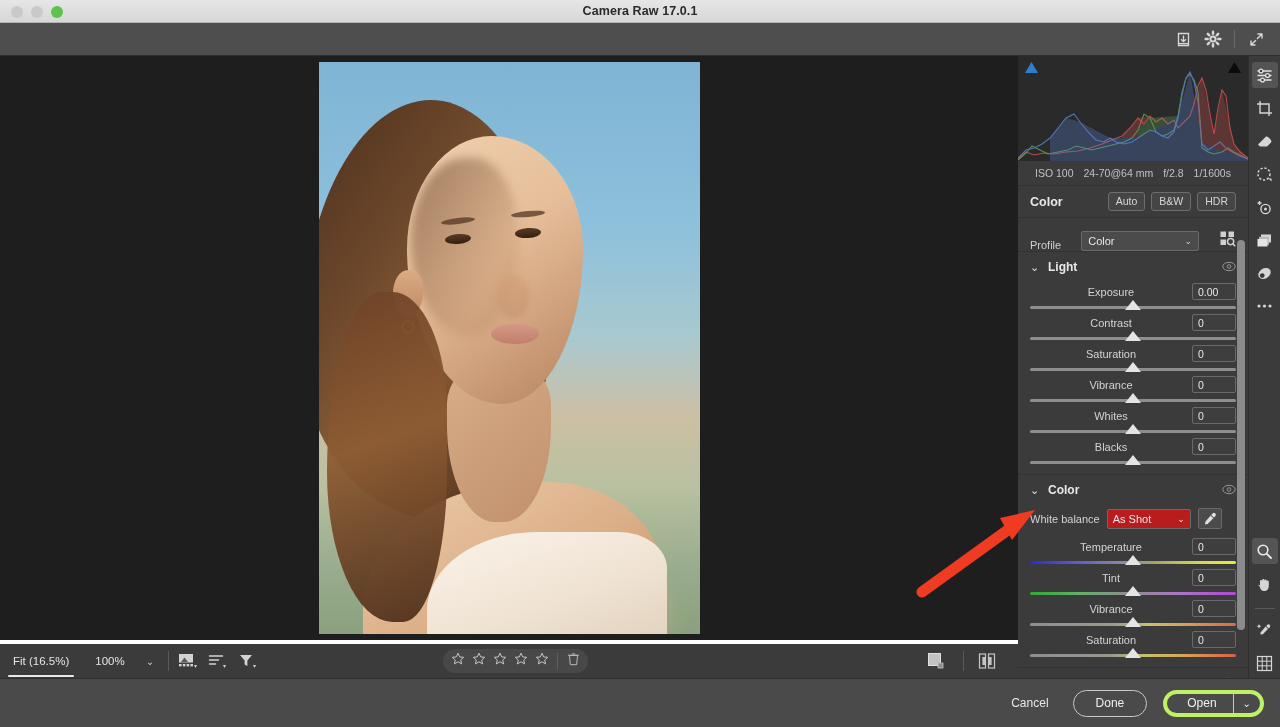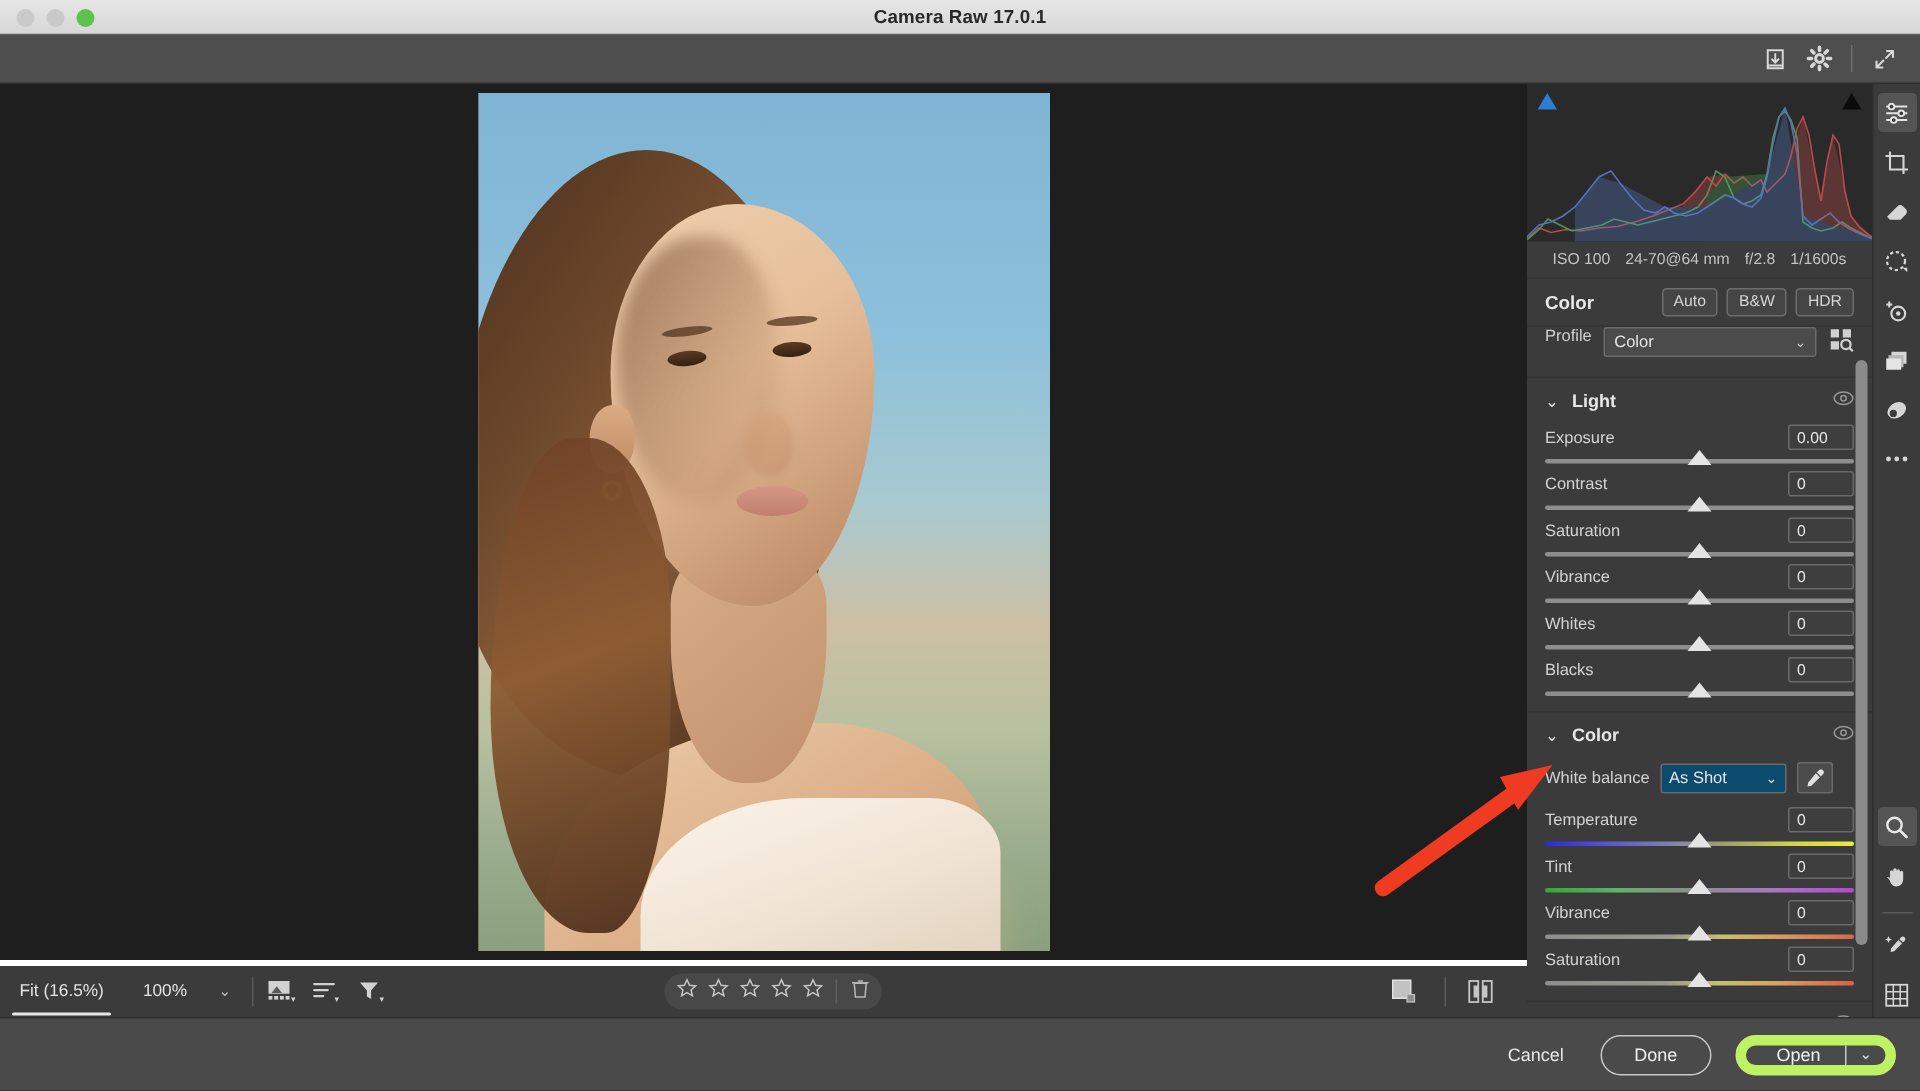--- a/index.html
+++ b/index.html
@@ -167,21 +167,21 @@
     border-bottom: 1px solid #333;
   }
   .edit-title { font-size: 12.5px; font-weight: bold; color: #e8e8e8; flex: 1; }
   .chipgrp { display: flex; gap: 6px; }
   .chip {
     font-size: 10.5px; color: #d6d6d6; padding: 2.5px 7px;
     border: 1px solid #6d6d6d; border-radius: 3px; cursor: pointer;
     background: #454545; line-height: 1.1;
   }
   .profrow {
-    height: 34px; display: flex; align-items: flex-start; gap: 8px; padding: 0 12px;
+    height: 34px; display: flex; align-items: flex-end; gap: 20px; padding: 0 12px;
     border-bottom: 1px solid #333;
   }
   .proflabel { font-size: 11px; color: #cfcfcf; }
   .select {
     flex: 1; height: 20px; background: #4b4b4b; border: 1px solid #6a6a6a;
     border-radius: 2px; display: flex; align-items: center; padding: 0 6px;
     font-size: 11px; color: #e6e6e6; cursor: pointer; position: relative;
   }
   .select .cv { margin-left: auto; font-size: 9px; color: #cfcfcf; }
 
@@ -191,21 +191,21 @@
   }
   .section { border-bottom: 1px solid #333; padding-bottom: 6px; }
   .sechead {
     height: 30px; display: flex; align-items: center; padding: 0 12px; gap: 8px;
     cursor: pointer;
   }
   .caret { color: #e0e0e0; font-size: 11px; width: 10px; }
   .secname { font-size: 12px; font-weight: bold; color: #e8e8e8; flex: 1; }
   .eye { opacity: .62; }
 
-  .slider { padding: 0 12px; margin-bottom: 1px; }
+  .slider { padding: 0 12px; margin-bottom: 1px; text-align: center; }
   .srow { display: flex; align-items: center; height: 19px; }
   .slabel { font-size: 11px; color: #d3d3d3; flex: 1; }
   .sval {
     width: 44px; height: 17px; background: #3e3e3e; border: 1px solid #6a6a6a;
     border-radius: 2px; font-size: 10.5px; color: #e8e8e8;
     display: flex; align-items: center; padding-left: 5px; cursor: text;
   }
   .track {
     position: relative; height: 3px; margin-top: 5px; margin-bottom: 4px;
     border-radius: 2px; background: #8e8e8e;
@@ -218,21 +218,21 @@
   }
   .t-temp { background: linear-gradient(to right,#2b2bd6 0%,#5a5ad0 22%,#8e8e9c 47%,#9e9e70 58%,#d6d64a 82%,#eaea3c 100%); }
   .t-tint { background: linear-gradient(to right,#2faa35 0%,#62b06a 24%,#8e8e8e 48%,#a878c0 72%,#b347d6 100%); }
   .t-vib  { background: linear-gradient(to right,#8e8e8e 0%,#9a9a8e 40%,#c9c06a 58%,#d8a05c 74%,#d66a4a 100%); }
   .t-sat  { background: linear-gradient(to right,#8e8e8e 0%,#97978e 38%,#c6c06c 56%,#d8a25c 75%,#d8604a 100%); }
   .wbrow {
     display: flex; align-items: center; gap: 7px; padding: 3px 12px 8px 12px;
   }
   .wblabel { font-size: 11px; color: #d3d3d3; }
   .wbsel {
-    width: 84px; height: 20px; background: #0c4a6e; border: 1px solid #6a6a6a;
+    width: 84px; height: 20px; background: #b91c1c; border: 1px solid #6a6a6a;
     border-radius: 2px; display: flex; align-items: center; padding: 0 5px;
     font-size: 11px; color: #e6e6e6; cursor: pointer;
   }
   .wbsel .cv { margin-left: auto; font-size: 9px; }
   .dropper {
     width: 24px; height: 21px; background: #4b4b4b; border: 1px solid #6a6a6a;
     border-radius: 2px; display: flex; align-items: center; justify-content: center;
     cursor: pointer;
   }
   .scrollbar {
@@ -304,21 +304,21 @@
   }
   .btn-plain {
     font-size: 12px; color: #e8e8e8; cursor: pointer; padding: 6px 8px;
   }
   .btn-pill {
     font-size: 12px; color: #f0f0f0; cursor: pointer;
     border: 1px solid #c8c8c8; border-radius: 14px;
     height: 27px; padding: 0 22px; display: flex; align-items: center;
   }
   .btn-split {
-    display: flex; align-items: center; border: 7px solid #bef264;
+    display: flex; align-items: center; border: 4px solid #bef264;
     border-radius: 14px; height: 27px; overflow: hidden;
   }
   .btn-split .lbl {
     font-size: 12px; color: #f0f0f0; padding: 0 16px 0 20px;
     display: flex; align-items: center; height: 100%; cursor: pointer;
   }
   .btn-split .sep { width: 1px; height: 27px; background: #c8c8c8; }
   .btn-split .cv {
     padding: 0 9px; font-size: 10px; color: #e8e8e8; cursor: pointer;
     display: flex; align-items: center; height: 100%;

